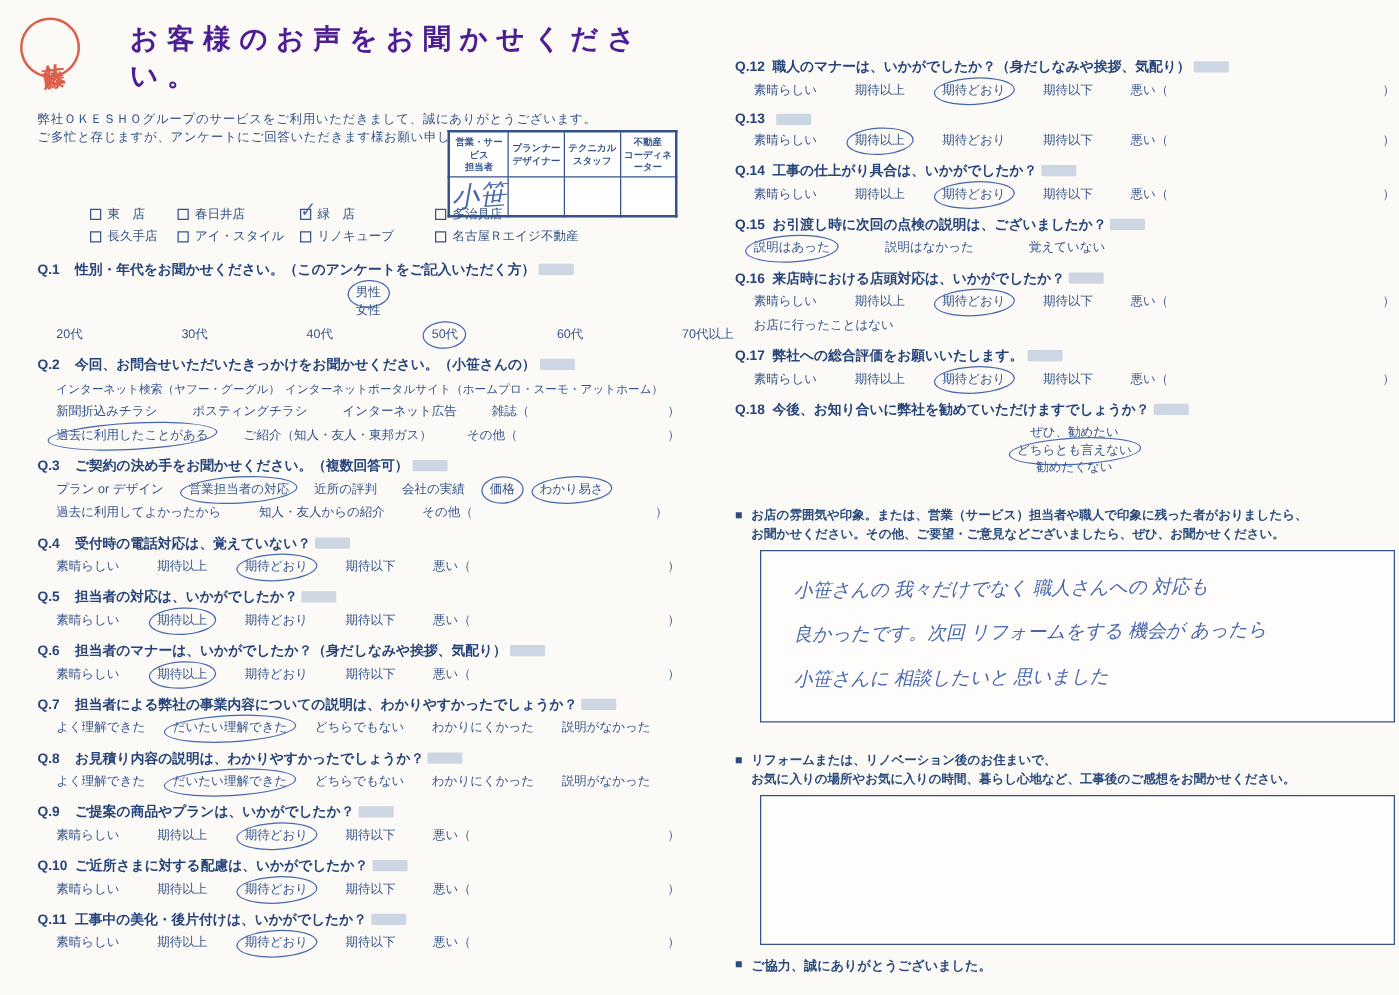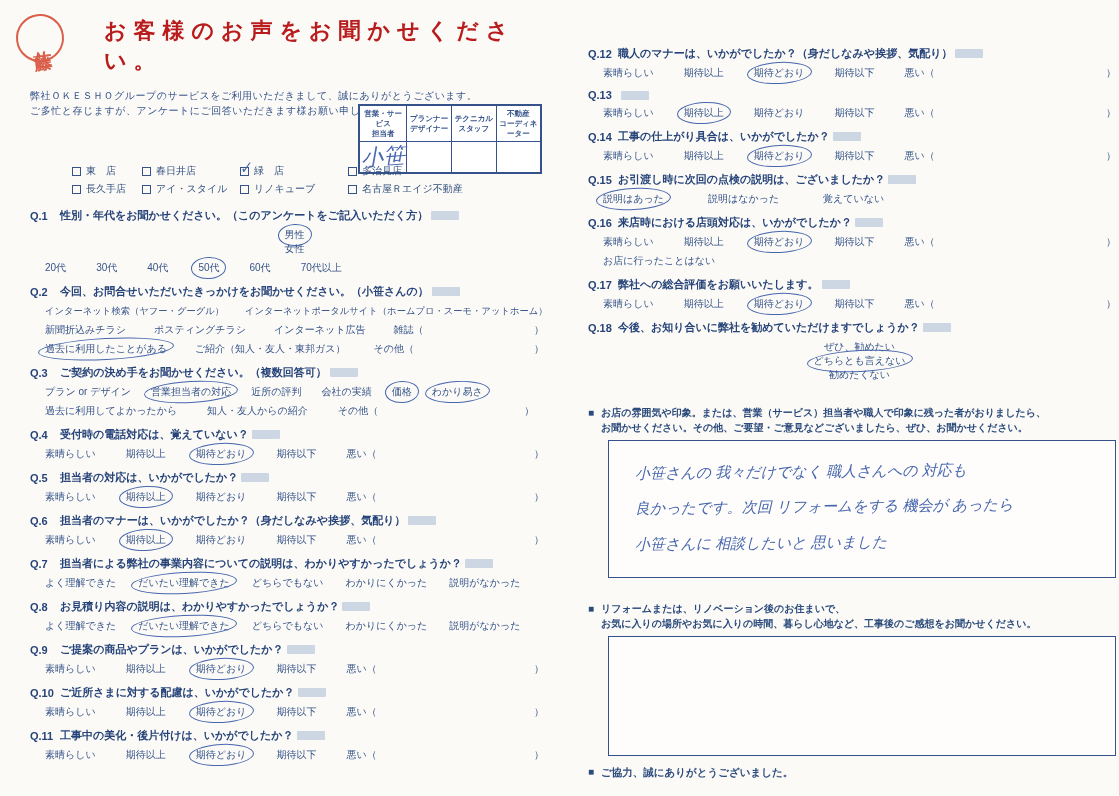--- a/index.html
+++ b/index.html
@@ -21,21 +21,21 @@
   .stamp {
     position:absolute; left:-14px; top:-2px; width:48px; height:48px;
     border:2.5px solid #d8503a; border-radius:50%;
     color:#d8503a; display:flex; align-items:center; justify-content:center;
     writing-mode:vertical-rl; font-size:18px; font-weight:bold;
     font-family:"Liberation Serif", serif;
     transform:rotate(-7deg); letter-spacing:1px; opacity:.9;
   }
   .title {
     margin:8px 0 0 74px; font-size:22px; font-weight:bold;
-    letter-spacing:7px; color:#b91c1c;
+    letter-spacing:7px; color:#4c1d95;
   }
   .intro { margin-top:12px; text-align:left; font-size:10px; line-height:1.5; letter-spacing:.5px; color:#35538a; }
   .stafftable {
     position:absolute; right:2px; top:88px; width:184px;
     border-collapse:collapse; border:2px solid #35538a; background:#fff;
   }
   .stafftable th, .stafftable td { border:1.2px solid #35538a; }
   .scell { font-size:7.5px; font-weight:bold; line-height:1.3; text-align:center; padding:3px 1px; color:#35538a; }
   .svcell { height:31px; width:56px; text-align:center; vertical-align:middle; }
   .staffname { font-size:22px; display:inline-block; transform:rotate(-4deg); }
@@ -148,36 +148,36 @@
         <div class="question">
           <div class="qtitle">
             <span class="qid">Q.1</span>
             <span class="qtext">性別・年代をお聞かせください。（このアンケートをご記入いただく方）</span>
             <span class="hl"></span>
           </div>
           <div class="orow" style="column-gap: 48px; flex-direction: column;">
             <span class="opt circled">男性</span>
             <span class="opt">女性</span>
           </div>
-          <div class="orow" style="column-gap: 30px;">
+          <div class="orow" style="column-gap: 79px;">
             <span class="opt">20代</span>
             <span class="opt">30代</span>
             <span class="opt">40代</span>
             <span class="opt circled">50代</span>
             <span class="opt">60代</span>
             <span class="opt">70代以上</span>
           </div>
         </div>
         <div class="question">
           <div class="qtitle">
             <span class="qid">Q.2</span>
             <span class="qtext">今回、お問合せいただいたきっかけをお聞かせください。（小笹さんの）</span>
             <span class="hl"></span>
           </div>
-          <div class="orow" style="column-gap: 21px; font-size: 9.3px;">
+          <div class="orow" style="column-gap: 4px; font-size: 9.3px;">
             <span class="opt">インターネット検索（ヤフー・グーグル）</span>
             <span class="opt">インターネットポータルサイト（ホームプロ・スーモ・アットホーム）</span>
           </div>
           <div class="orow" style="column-gap: 28px;">
             <span class="opt">新聞折込みチラシ</span>
             <span class="opt">ポスティングチラシ</span>
             <span class="opt">インターネット広告</span>
             <span class="opt">雑誌（</span>
             <span class="psp" style="width: 86px;"></span>
             <span class="opt">）</span>

